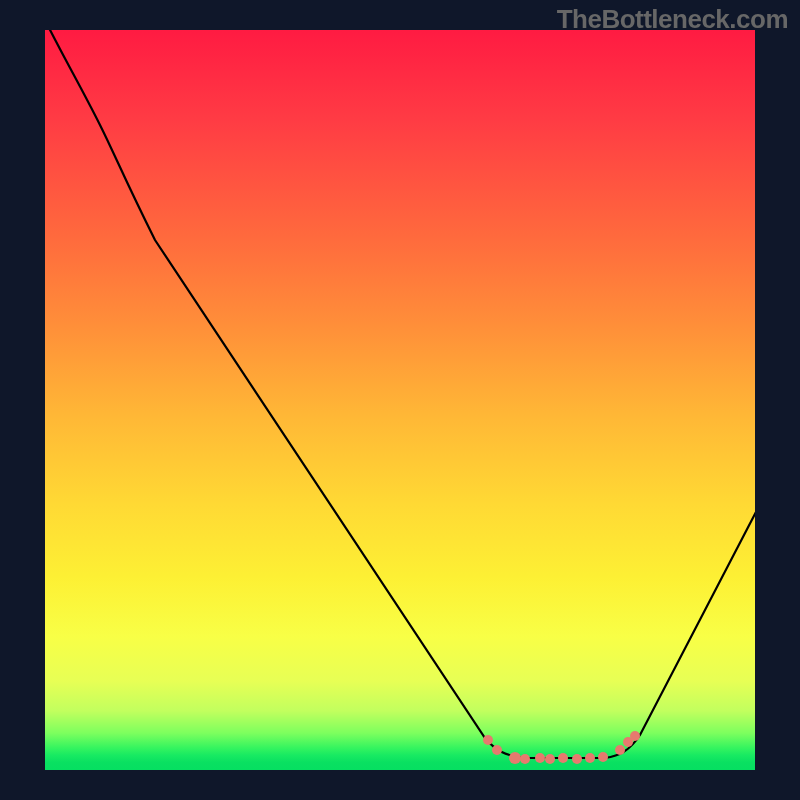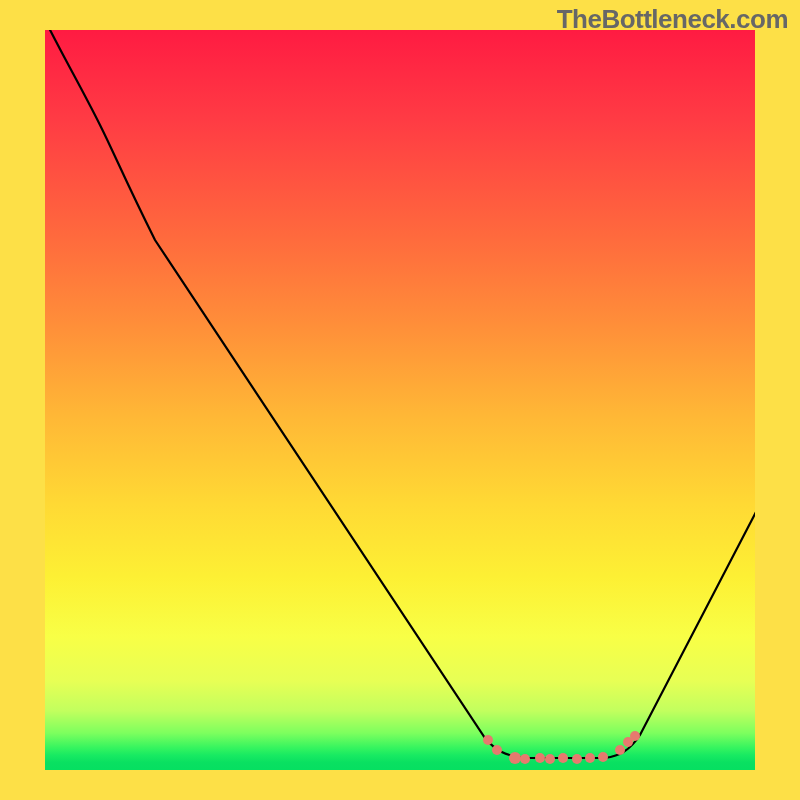--- a/index.html
+++ b/index.html
@@ -8,21 +8,21 @@
     background: #000;
     width: 800px;
     height: 800px;
     overflow: hidden;
     font-family: Arial, Helvetica, sans-serif;
   }
   .wrap {
     position: relative;
     width: 800px;
     height: 800px;
-    background: #fde047;
+    background: #0f172a;
   }
   .watermark {
     position: absolute;
     top: 4px;
     right: 12px;
     color: #676767;
     font-size: 26px;
     font-weight: bold;
     letter-spacing: -0.5px;
     z-index: 10;

